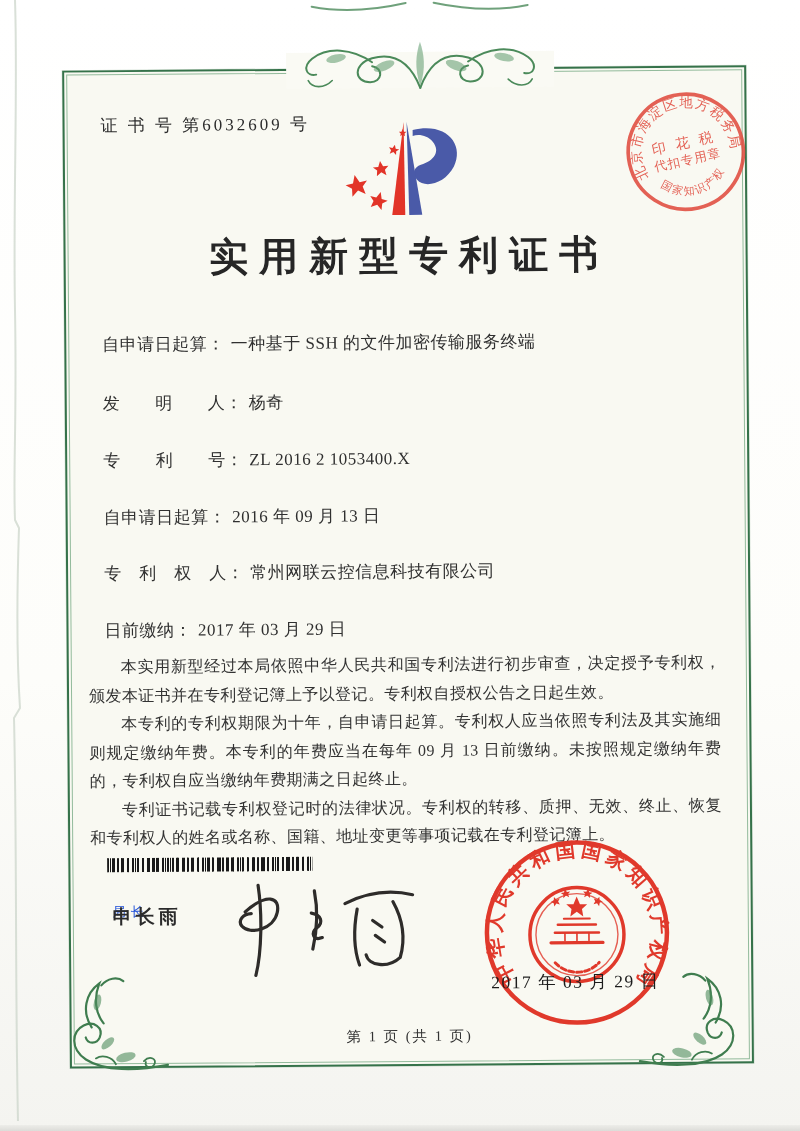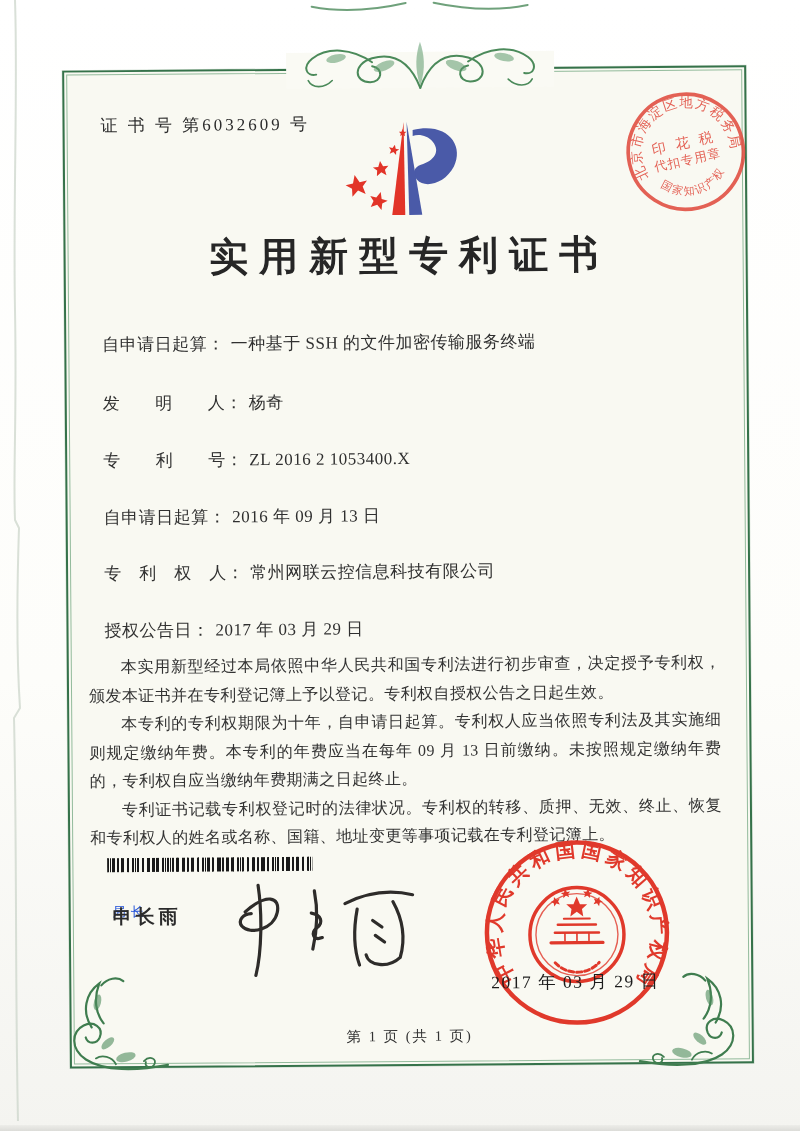--- a/index.html
+++ b/index.html
@@ -159,21 +159,21 @@
   <div class="field" style="top:447px">
     <span>专　　利　　号：</span><span class="val">ZL 2016 2 1053400.X</span>
   </div>
   <div class="field" style="top:504px">
     <span>自申请日起算：</span><span class="val">2016 年 09 月 13 日</span>
   </div>
   <div class="field" style="top:560px">
     <span>专　利　权　人：</span><span class="val">常州网联云控信息科技有限公司</span>
   </div>
   <div class="field" style="top:617px">
-    <span>授权公告日：</span><span class="val">2017 年 03 月 29 日</span>
+    <span>日前缴纳：</span><span class="val">2017 年 03 月 29 日</span>
   </div>
 
   <div class="body-text">
     <p>本实用新型经过本局依照中华人民共和国专利法进行初步审查，决定授予专利权，颁发本证书并在专利登记簿上予以登记。专利权自授权公告之日起生效。</p>
     <p>本专利的专利权期限为十年，自申请日起算。专利权人应当依照专利法及其实施细则规定缴纳年费。本专利的年费应当在每年 09 月 13 日前缴纳。未按照规定缴纳年费的，专利权自应当缴纳年费期满之日起终止。</p>
     <p>专利证书记载专利权登记时的法律状况。专利权的转移、质押、无效、终止、恢复和专利权人的姓名或名称、国籍、地址变更等事项记载在专利登记簿上。</p>
   </div>
 
   <div class="barcode"></div>
 

